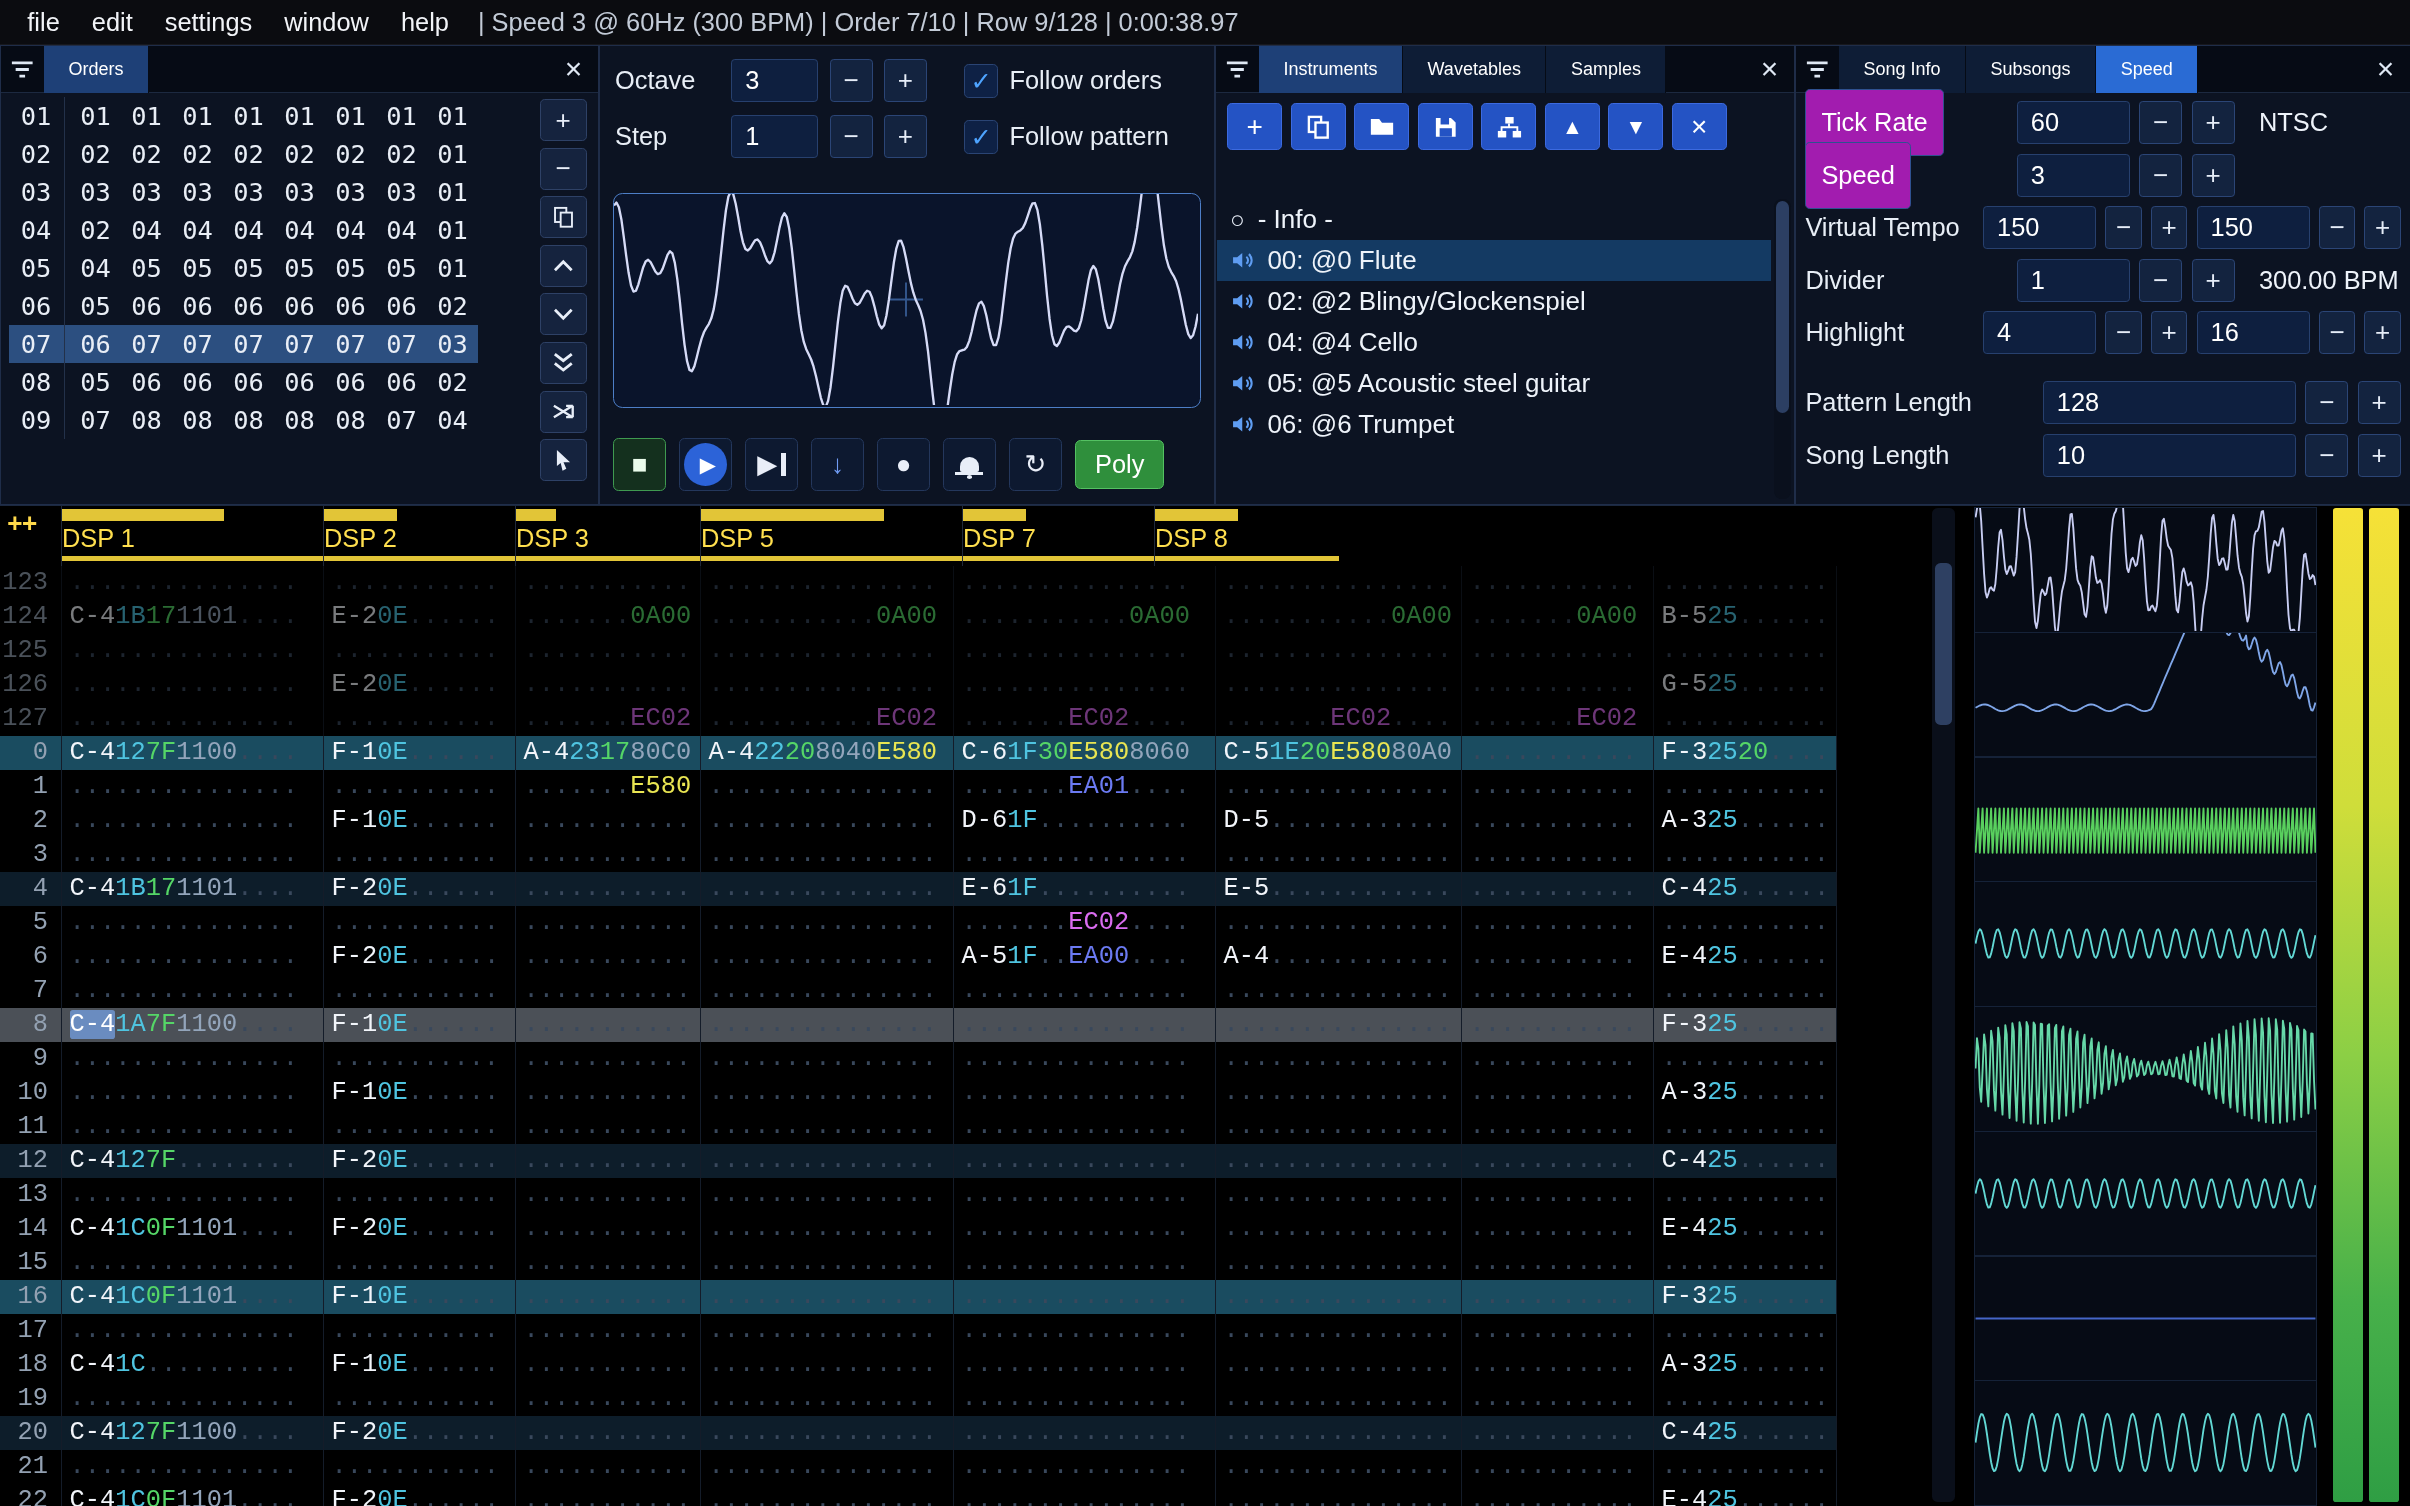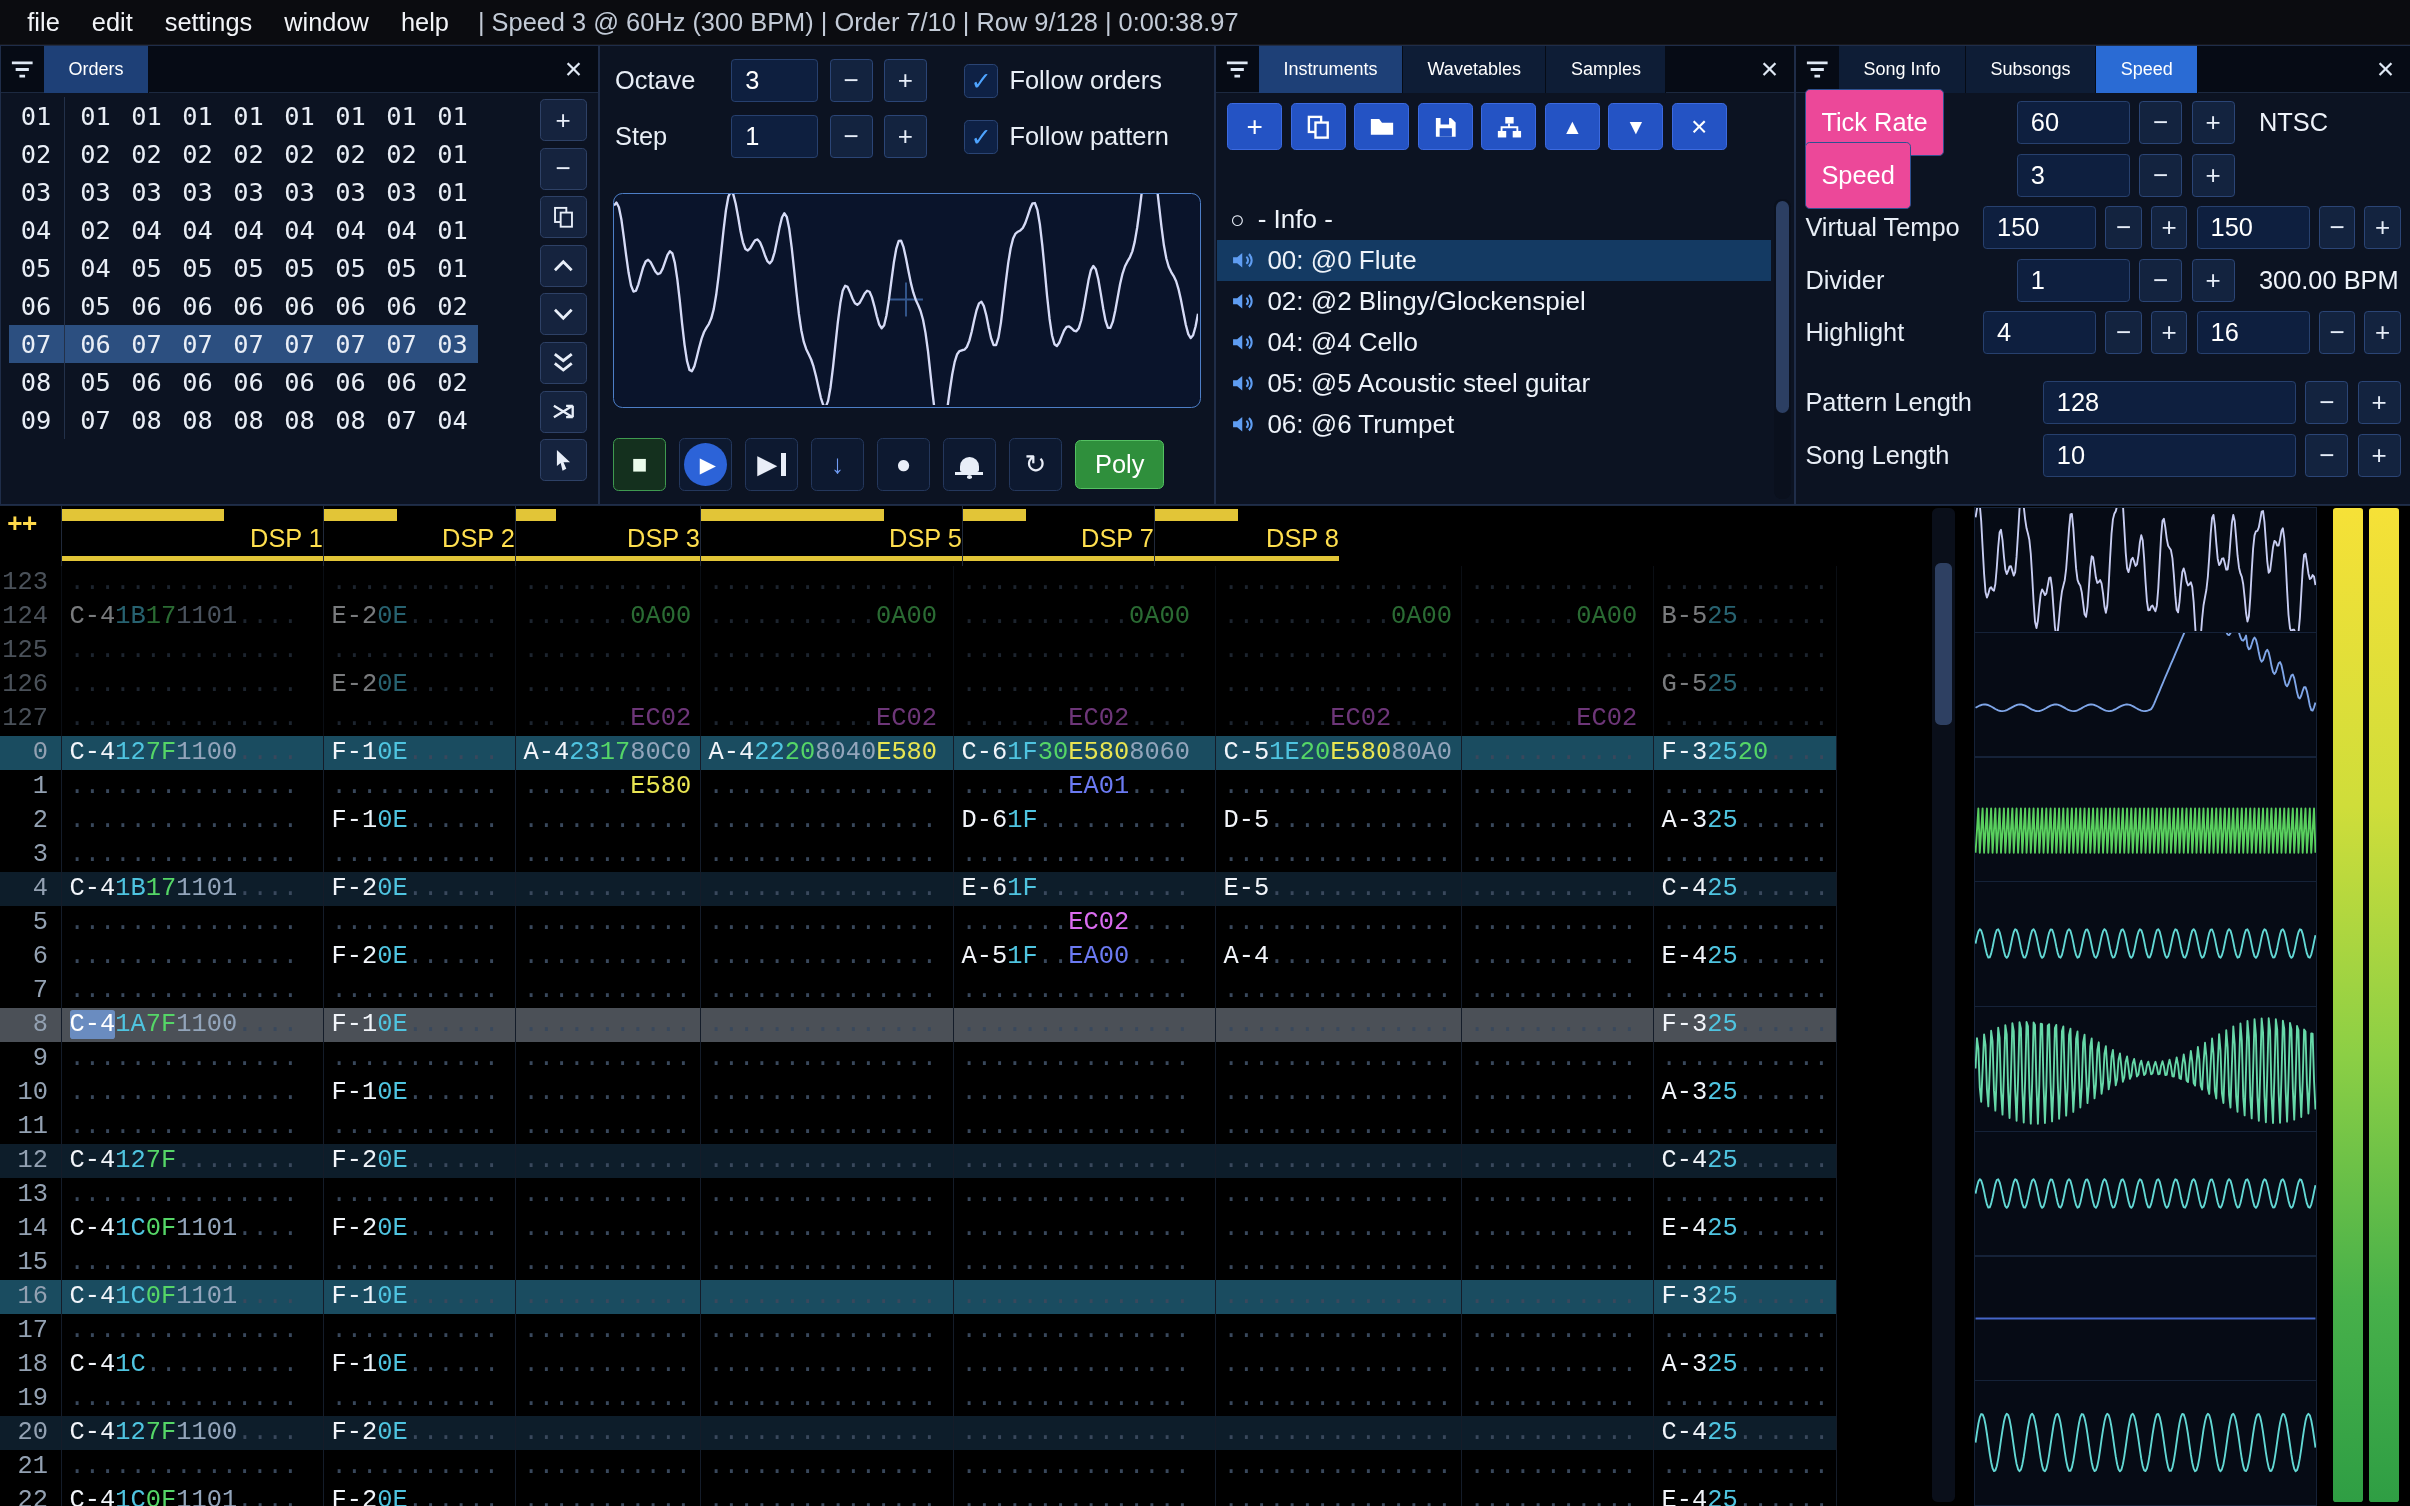--- a/index.html
+++ b/index.html
@@ -60,34 +60,34 @@
 .icn{color:#e8eef8;font-size:24.5px}
 #instr-scroll{position:absolute;right:2.8px;top:153px;width:17px;bottom:4.7px;background:#0a101d;border-radius:7.5px}
 #instr-scroll .thumb{position:absolute;top:1.9px;left:1.9px;right:1.9px;height:212px;background:#2c3f63;border-radius:7.5px}
 
 
 #song-panel{left:1795px;top:45px;width:616px;height:460px}
 #song-body{position:absolute;top:53px;left:9.4px;right:9.4px}
 .srow{display:flex;align-items:center;gap:9.4px;height:47px;margin-bottom:5.6px;font-size:25.4px}
 .slabel{width:202px;display:flex;align-items:center}
 .slabel2{width:228px}
-.lblbtn{background:#ec4899;border:0.9px solid #2f5190;border-radius:4.7px;padding:18px 15px;color:#fff}
+.lblbtn{background:#a21caf;border:0.9px solid #2f5190;border-radius:4.7px;padding:18px 15px;color:#fff}
 .w120{min-width:113px;width:113px}
 .grow{flex:1}
 .rgt{margin-left:auto}
 .suffix{margin-left:15px;color:#eef3fa}
 .gaptop{margin-top:22.6px}
 
 
 #pattern-area{position:absolute;left:0;top:505px;width:2411px;height:1002px;background:#000;border-top:0.9px solid #1c2940;overflow:hidden}
 #pat-head{display:flex;height:60px}
 #pat-corner{width:61px;color:#ffd94a;font-family:"DejaVu Sans Mono",monospace;font-weight:bold;font-size:24.5px;padding:1.9px 0 0 7.5px}
 .pch{position:relative;border-left:0.9px solid #20293a;background:#000;padding-top:2.8px;flex:none}
 .pact{height:12.2px;background:#e2c537}
-.pname{height:35px;line-height:35px;text-align:right;color:#ffdf4e;font-size:25.4px}
+.pname{height:35px;line-height:35px;text-align:left;color:#ffdf4e;font-size:25.4px}
 .pline{height:4.7px;background:#e2c537}
 #pat-rows{position:absolute;top:60px;left:0}
 .prow{display:flex;height:34px;line-height:34px;font-family:Liberation Mono, monospace;font-size:25.4px;width:1837px;border-right:0.9px solid #141c29}
 .prow.prev{opacity:.5}
 .prow.hl16{background:#1a4c60}
 .prow.hl4{background:#0d1d2a}
 .prow.hlplay{background:rgba(136,146,158,.55)}
 .rn{width:61px;text-align:right;padding-right:13px;color:#93a1b2;flex:none}
 .pc{flex:none;padding-left:7.5px;overflow:hidden;white-space:pre;border-left:0.9px solid #141c29}
 .n{color:#f2f5fa}.i{color:#4fc4e0}.v{color:#55d667}.d{color:#39485c}

